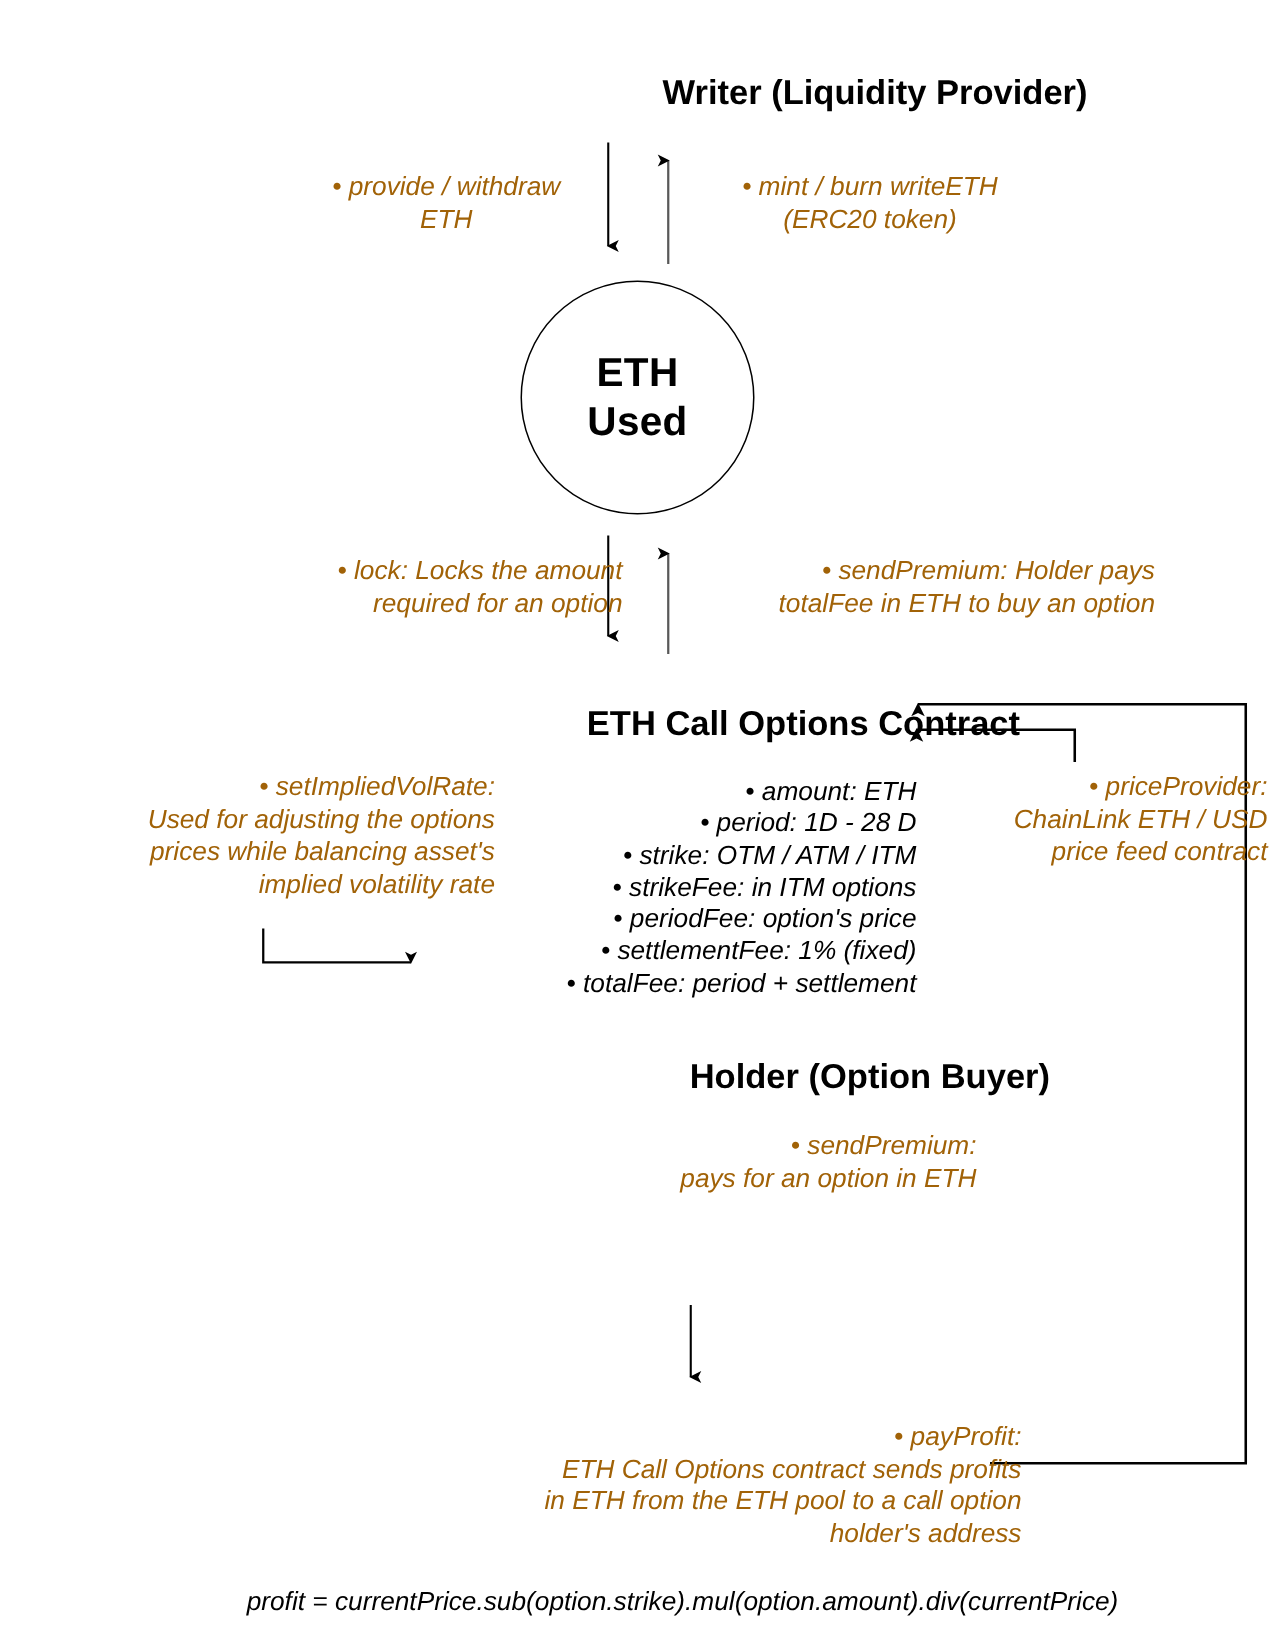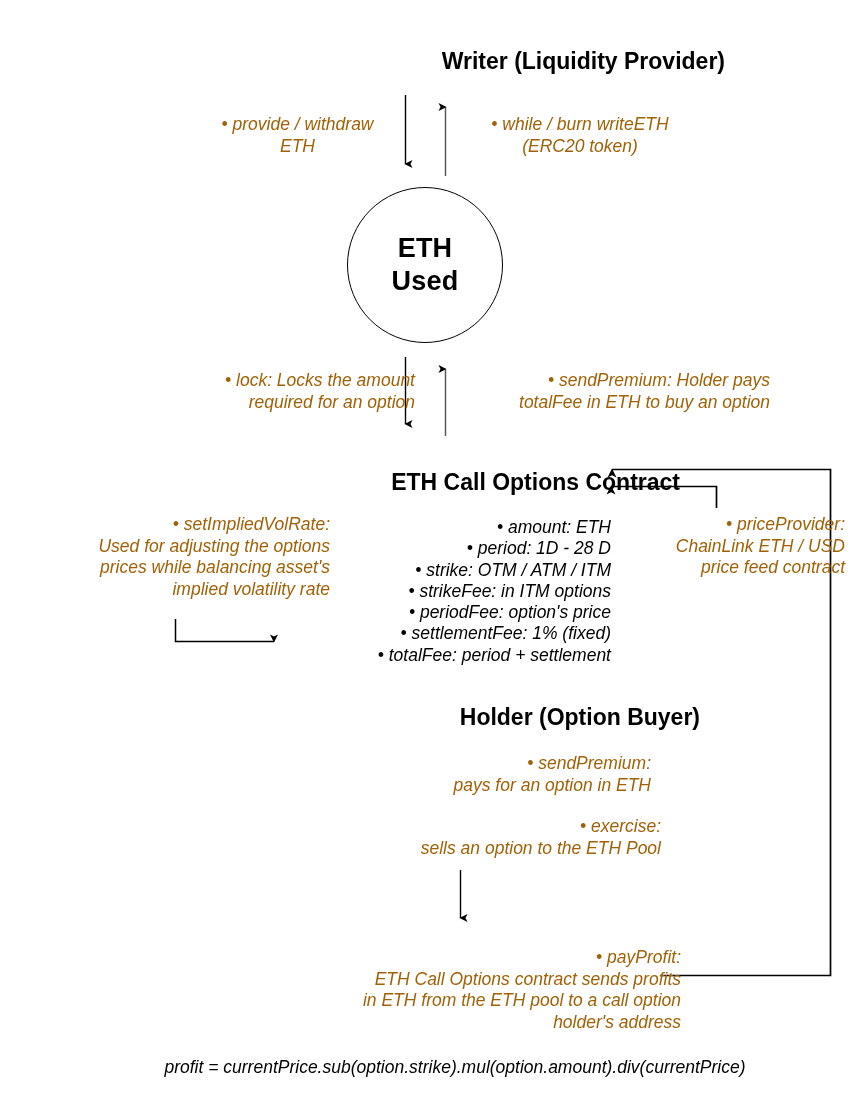--- a/index.html
+++ b/index.html
@@ -136,21 +136,21 @@
     <g>
       <line x1="460.5" y1="870" x2="460.5" y2="918" stroke="#000" stroke-width="1.4" marker-end="url(#arrow-down)"></line>
     </g>
   </svg>
 
   <div class="abs heading" style="left:125px; top:47px; width:600px;">Writer (Liquidity Provider)</div>
 
   <div class="abs note center" style="left:175px; top:114px; width:245px;">• provide / withdraw
 ETH</div>
 
-  <div class="abs note center" style="left:465px; top:114px; width:230px;">• while / burn writeETH
+  <div class="abs note center" style="left:465px; top:114px; width:230px;">• mint / burn writeETH
 (ERC20 token)</div>
 
   <div class="abs pool-circle" style="left:347px; top:187px; width:156px; height:156px;">
     <span>ETH</span>
     <span>Used</span>
   </div>
 
   <div class="abs note left" style="left:170px; top:370px; width:245px;">• lock: Locks the amount
 required for an option</div>
 
@@ -176,22 +176,20 @@
 
   <div class="abs note left" style="left:620px; top:514px; width:225px;">• priceProvider:
 ChainLink ETH / USD
 price feed contract</div>
 
   <div class="abs heading" style="left:200px; top:703px; width:500px;">Holder (Option Buyer)</div>
 
   <div class="abs note left" style="left:331px; top:753px; width:320px;">• sendPremium:
 pays for an option in ETH</div>
 
-  <div class="abs note left" style="left:331px; top:816px; width:330px;">• exercise:
-sells an option to the ETH Pool</div>
 
   <div class="abs note left" style="left:331px; top:947px; width:350px;">• payProfit:
 ETH Call Options contract sends profits
 in ETH from the ETH pool to a call option
 holder's address</div>
 
   <div class="abs formula" style="left:75px; top:1056px; width:760px;">profit = currentPrice.sub(option.strike).mul(option.amount).div(currentPrice)</div>
 
 </div>
 

